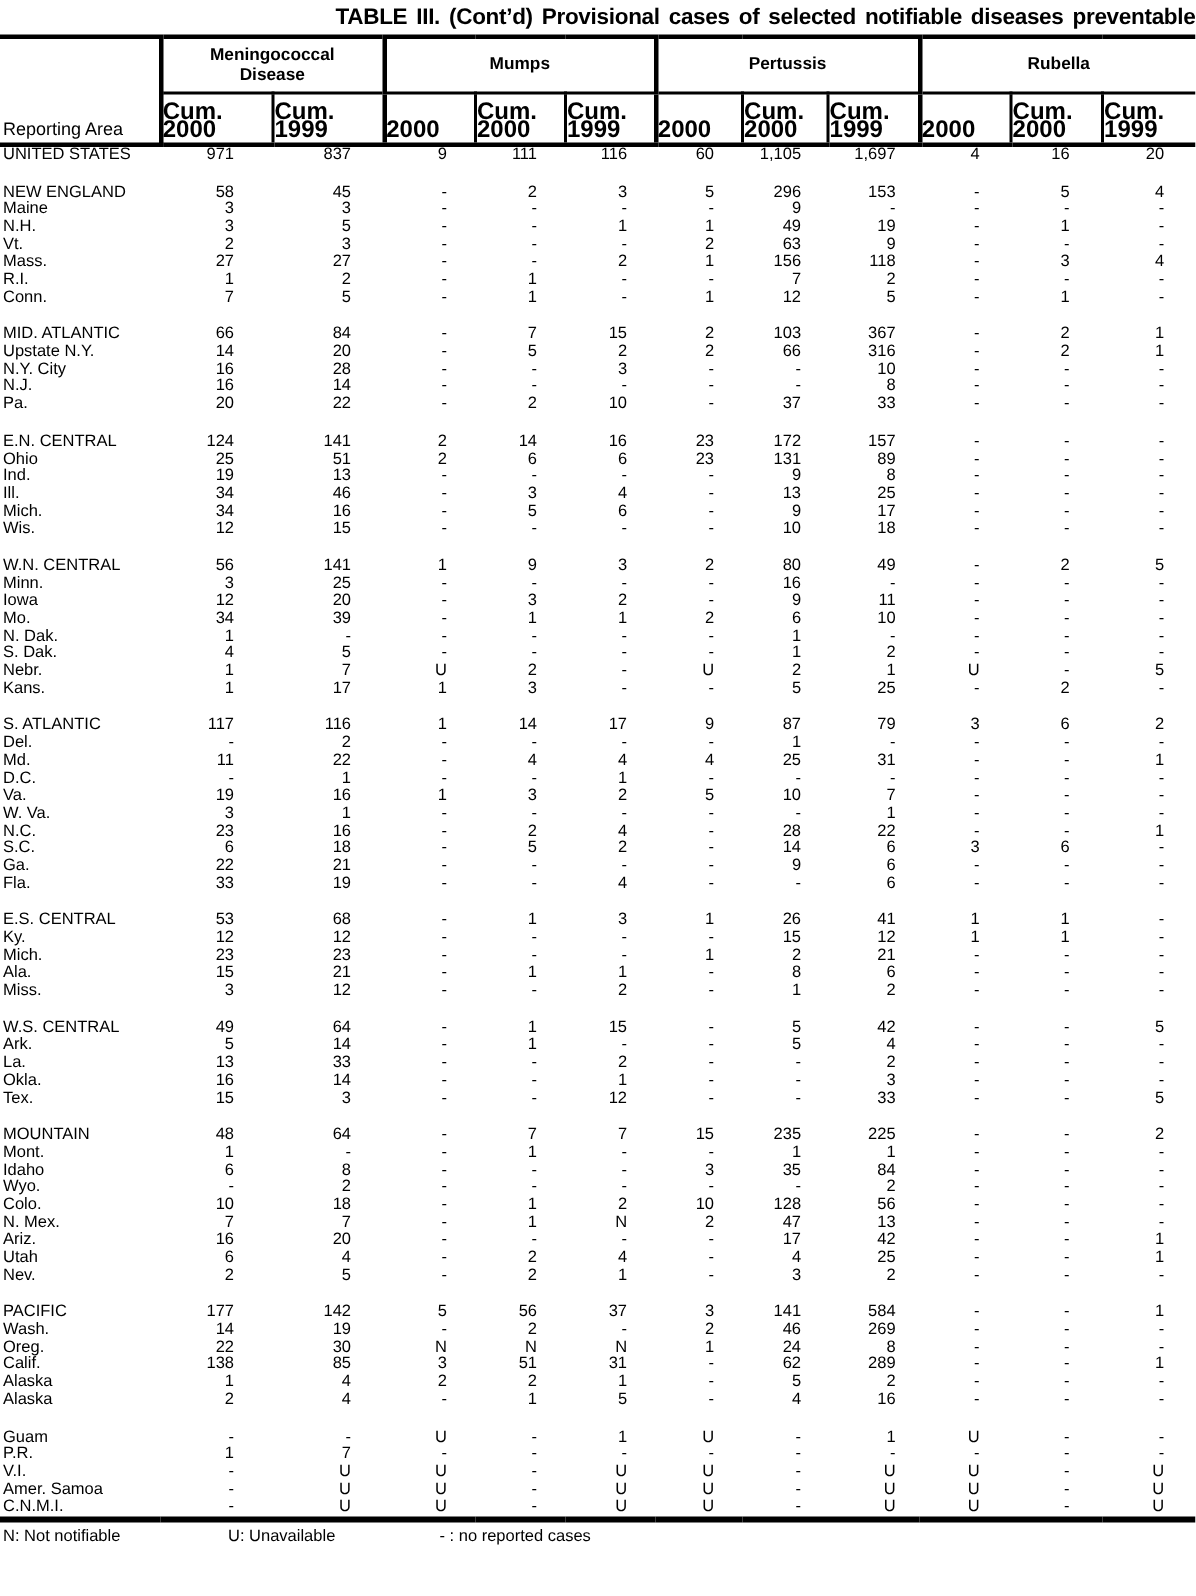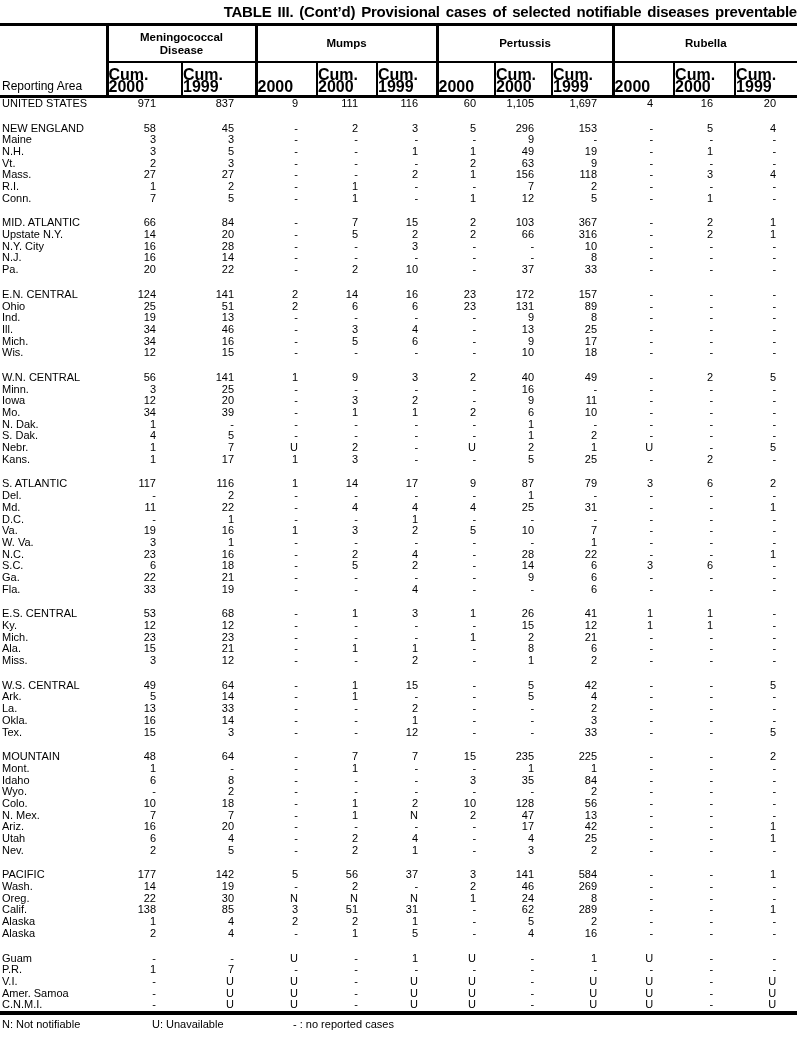--- a/index.html
+++ b/index.html
@@ -389,21 +389,21 @@
         <td colspan="12"></td>
       </tr>
       <tr>
         <td class="a">W.N. CENTRAL</td>
         <td class="v">56</td>
         <td class="v">141</td>
         <td class="v">1</td>
         <td class="v">9</td>
         <td class="v">3</td>
         <td class="v">2</td>
-        <td class="v">40</td>
+        <td class="v">80</td>
         <td class="v">49</td>
         <td class="v">-</td>
         <td class="v">2</td>
         <td class="v">5</td>
       </tr>
       <tr>
         <td class="a">Minn.</td>
         <td class="v">3</td>
         <td class="v">25</td>
         <td class="v">-</td>

